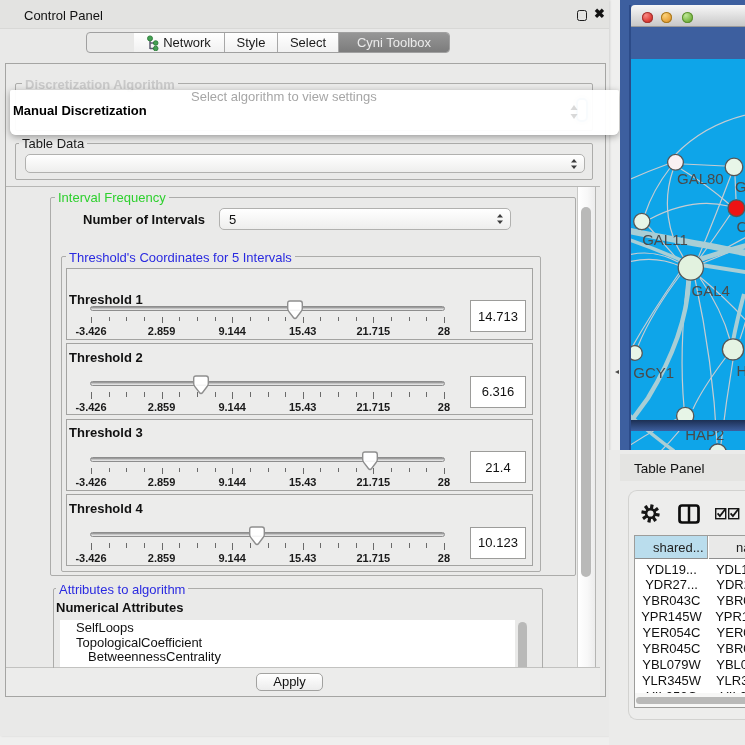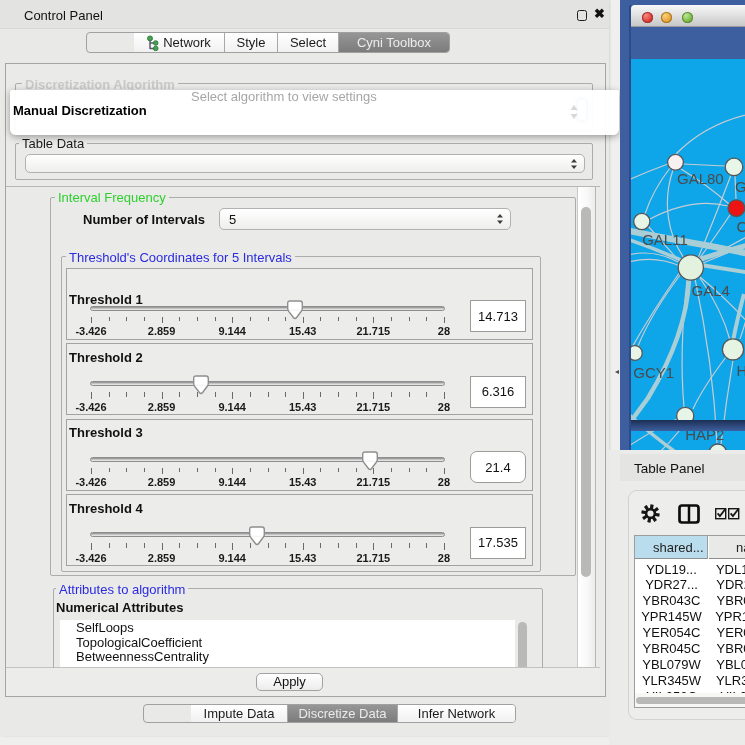--- a/index.html
+++ b/index.html
@@ -175,21 +175,21 @@
 <div class="slab" style="left:91.0px; top:476.2px;">-3.426</div>
 <div class="slab" style="left:161.6px; top:476.2px;">2.859</div>
 <div class="slab" style="left:232.2px; top:476.2px;">9.144</div>
 <div class="slab" style="left:302.7px; top:476.2px;">15.43</div>
 <div class="slab" style="left:373.3px; top:476.2px;">21.715</div>
 <div class="slab" style="left:443.9px; top:476.2px;">28</div>
 <svg class="thumb" style="left:361.1px; top:450.7px;" width="18" height="21" viewBox="0 0 18 21">
       <path d="M4 1 H14 Q16.3 1 16.3 3.4 V8.6 Q16.3 10 15.3 11.3 L10.6 17.5 Q9 19.6 7.4 17.5 L2.7 11.3 Q1.7 10 1.7 8.6 V3.4 Q1.7 1 4 1 Z" fill="#ffffff" stroke="#8e8e8e" stroke-width="1.4"></path>
       <path d="M3.5 10.2 H14.5" stroke="#f0f0f0" stroke-width="1.1"></path>
     </svg>
-<div class="vbox" style="top:451.2px;border-radius:7px;">21.4</div>
+<div class="vbox" style="top:451.2px;">21.4</div>
 <div class="thp" style="top:494.3px;"></div>
 <div class="lblb" style="left:69px; top:500.8px;">Threshold 4</div>
 <div class="track" style="top:532.3px;"></div>
 <div class="a">
       <i class="tick" style="left:91.0px; top:543.3px; height:6.5px;"></i>
       <i class="tick" style="left:108.7px; top:543.3px; height:4.5px;"></i>
       <i class="tick" style="left:126.3px; top:543.3px; height:4.5px;"></i>
       <i class="tick" style="left:143.9px; top:543.3px; height:4.5px;"></i>
       <i class="tick" style="left:161.6px; top:543.3px; height:6.5px;"></i>
       <i class="tick" style="left:179.2px; top:543.3px; height:4.5px;"></i>
@@ -212,39 +212,34 @@
 <div class="slab" style="left:91.0px; top:551.8px;">-3.426</div>
 <div class="slab" style="left:161.6px; top:551.8px;">2.859</div>
 <div class="slab" style="left:232.2px; top:551.8px;">9.144</div>
 <div class="slab" style="left:302.7px; top:551.8px;">15.43</div>
 <div class="slab" style="left:373.3px; top:551.8px;">21.715</div>
 <div class="slab" style="left:443.9px; top:551.8px;">28</div>
 <svg class="thumb" style="left:248.1px; top:526.3px;" width="18" height="21" viewBox="0 0 18 21">
       <path d="M4 1 H14 Q16.3 1 16.3 3.4 V8.6 Q16.3 10 15.3 11.3 L10.6 17.5 Q9 19.6 7.4 17.5 L2.7 11.3 Q1.7 10 1.7 8.6 V3.4 Q1.7 1 4 1 Z" fill="#ffffff" stroke="#8e8e8e" stroke-width="1.4"></path>
       <path d="M3.5 10.2 H14.5" stroke="#f0f0f0" stroke-width="1.1"></path>
     </svg>
-<div class="vbox" style="top:526.8px;">17.535</div>
+<div class="vbox" style="top:526.8px;">10.123</div>
 <div class="tbox" style="left:53px; top:588px; width:490px; height:90px;"></div>
 <div class="ttitle" style="left:56px; top:581.5px; color:#2a2ae0;">Attributes to algorithm</div>
 <div class="lblb" style="left:56px; top:599.5px;">Numerical Attributes</div>
 <div style="left:60px; top:620px; width:455px; height:46.5px; background:#fff; font-size:13px; color:#111; overflow:hidden;">
 <div style="padding-left:16px; height:14.6px; line-height:15.5px;">SelfLoops</div>
 <div style="padding-left:16px; height:14.6px; line-height:15.5px;">TopologicalCoefficient</div>
-<div style="padding-left:0; height:14.6px; line-height:15.5px;margin-left:16px;">BetweennessCentrality</div>
+<div style="padding-left:28px; height:14.6px; line-height:15.5px;">BetweennessCentrality</div>
 </div>
 <div class="sb-thumb" style="left:518px; top:622px; width:9px; height:45px; border-radius:4.5px 4.5px 0 0;"></div>
 <div style="left:577px; top:187px; width:18.5px; height:480px; background:linear-gradient(90deg,#ffffff,#f8f8f8 55%,#ececec); border-left:1px solid #c9c9c7; border-right:1px solid #b5b5b3;"></div>
 <div class="sb-thumb" style="left:580.5px; top:207px; width:10.5px; height:370px;"></div>
 <div style="left:6px; top:668px; width:594px; height:28px; background:#ececeb;"></div>
 <div class="btn" style="left:256px; top:672.5px; width:67px; height:18.5px;">Apply</div>
-<div class="seg" style="left:143px; top:704px; height:19px;">
-<div class="s" style="width:97px;">Impute Data</div>
-<div class="s sel" style="width:110px;">Discretize Data</div>
-<div class="s" style="width:117px;">Infer Network</div>
-</div>
 <div style="left:10px; top:90px; width:609px; height:45px; background:rgba(255,255,255,0.96); border-radius:2px 2px 6px 6px; box-shadow:0 2px 7px rgba(0,0,0,0.35);">
 <div class="a" style="left:181px; top:-1px; font-size:13px; color:#a6a6a6;">Select algorithm to view settings</div>
 <div class="a" style="left:3px; top:12.5px; font-size:13px; font-weight:bold; color:#000;">Manual Discretization</div>
 </div>
 <div class="a" style="left:615px; top:369.5px; width:0; height:0; border-top:2.5px solid transparent; border-bottom:2.5px solid transparent; border-right:4px solid #4a4a48;"></div>
 <svg class="a" style="left:570px; top:103.5px; opacity:0.22;" width="8" height="16" viewBox="0 0 8 16">
       <path d="M4 1 L7.5 6 H0.5 Z" fill="#555"></path>
       <path d="M4 15 L0.5 10 H7.5 Z" fill="#555"></path>
     </svg>
 <div style="left:620px; top:0; width:125px; height:450px; background:#3d5f9f;"></div>

